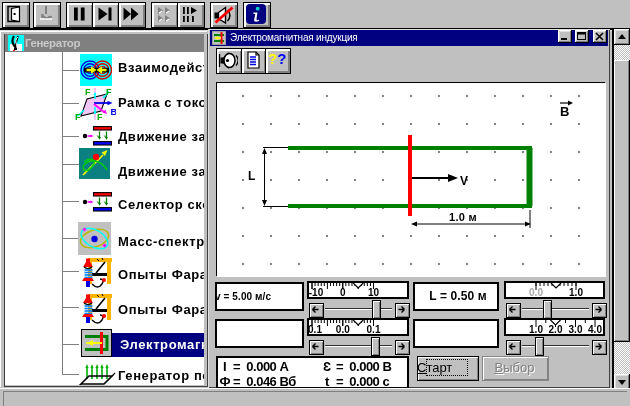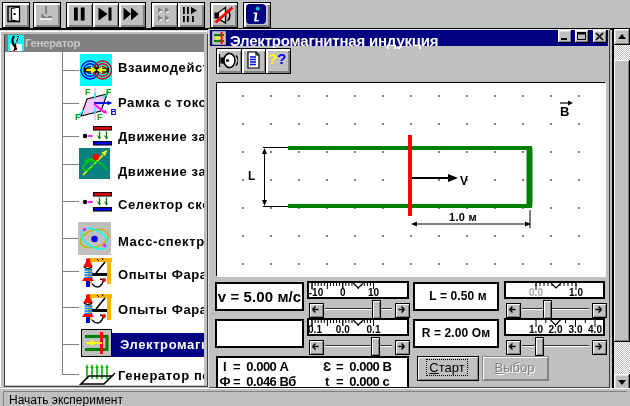--- a/index.html
+++ b/index.html
@@ -279,21 +279,21 @@
 <svg class="abs" style="left:212px;top:31px;" width="14" height="14" viewBox="0 0 14 14">
       <rect width="14" height="14" fill="#c0c0c0" stroke="#808080" stroke-width="1"></rect>
       <g stroke="#008000" stroke-width="2">
         <path d="M2 4 h10"></path>
         <path d="M2 10 h10"></path>
       </g>
       <rect x="8.5" y="1" width="2" height="12" fill="#f00"></rect>
       <path d="M9 7 H4" stroke="#ff0" stroke-width="1.6"></path>
       <path d="M5.5 5 l-3 2 l3 2 Z" fill="#ff0"></path>
     </svg>
-<div class="abs txt" style="left:230px;top:31.5px;font-size:15px;font-weight:bold;color:#fff;letter-spacing:-0.2px;">Электромагнитная индукция</div>
+<div class="abs txt" style="left:230px;top:31.5px;font-size:10px;font-weight:normal;color:#fff;letter-spacing:-0.2px;">Электромагнитная индукция</div>
 <div class="abs b95" style="left:558px;top:30px;width:14px;height:13px;"></div>
 <div class="abs b95" style="left:574.5px;top:30px;width:14px;height:13px;"></div>
 <div class="abs b95" style="left:592.5px;top:30px;width:14px;height:13px;"></div>
 <svg class="abs" style="left:558px;top:30px;" width="14" height="13" viewBox="0 0 14 13">
       <rect x="3" y="8" width="6" height="2" fill="#000"></rect>
     </svg>
 <svg class="abs" style="left:574.5px;top:30px;" width="14" height="13" viewBox="0 0 14 13">
       <rect x="2.5" y="2.5" width="8" height="7" fill="none" stroke="#000" stroke-width="1"></rect>
       <rect x="2.5" y="2.5" width="8" height="2" fill="#000"></rect>
     </svg>
@@ -432,26 +432,25 @@
       <path d="M313 127 V145" stroke="#000" stroke-width="1"></path>
       <path d="M196 141 H311" stroke="#000" stroke-width="1"></path>
       <path d="M194 141 l6 -2.5 v5 Z" fill="#000"></path>
       <path d="M314 141 l-6 -2.5 v5 Z" fill="#000"></path>
       <text x="232" y="137.5" font-size="11" font-weight="bold" letter-spacing="0.3">1.0 м</text>
       <text x="343" y="33" font-size="13" font-weight="bold">B</text>
       <path d="M343 20 h9" stroke="#000" stroke-width="1.2"></path>
       <path d="M351 17.5 l5 2.5 l-5 2.5 Z" fill="#000"></path>
     </svg>
 <div class="abs panel" style="left:215px;top:282px;width:85px;height:25px;"></div>
-    <div class="abs txt" style="left:215px;top:282px;width:89px;height:41px;line-height:29px;text-align:center;font-size:15px;font-weight:bold;letter-spacing:0.1px;">v = 5.00 м/с</div>
+    <div class="abs txt" style="left:215px;top:282px;width:89px;height:41px;line-height:29px;font-size:10px;font-weight:bold;letter-spacing:0.1px;">v = 5.00 м/с</div>
 <div class="abs panel" style="left:413px;top:282px;width:82px;height:25px;"></div>
     <div class="abs txt" style="left:413px;top:282px;width:90px;height:29px;line-height:29px;text-align:center;font-size:12px;font-weight:bold;letter-spacing:0.1px;">L = 0.50 м</div>
 <div class="abs panel" style="left:215px;top:319px;width:85px;height:25px;"></div>
 <div class="abs panel" style="left:413px;top:319px;width:82px;height:25px;"></div>
-    <div class="abs txt" style="left:413px;top:319px;width:86px;height:29px;line-height:29px;text-align:center;font-size:12px;font-weight:bold;letter-spacing:0.1px;">R = 2.00 Ом</div>
 <div class="abs panel" style="left:307px;top:281px;width:98px;height:14px;"></div>
     <svg class="abs" style="left:309px;top:283px;" width="98" height="14" viewBox="0 0 98 14">
       <path d="M3.0 0 V6" stroke="#000" stroke-width="1"></path>
       <path d="M6.075 0 V3" stroke="#000" stroke-width="1"></path>
       <path d="M9.15 0 V3" stroke="#000" stroke-width="1"></path>
       <path d="M12.225000000000001 0 V3" stroke="#000" stroke-width="1"></path>
       <path d="M15.3 0 V3" stroke="#000" stroke-width="1"></path>
       <path d="M18.375 0 V6" stroke="#000" stroke-width="1"></path>
       <path d="M21.450000000000003 0 V3" stroke="#000" stroke-width="1"></path>
       <path d="M24.525000000000002 0 V3" stroke="#000" stroke-width="1"></path>
@@ -589,29 +588,28 @@
 <div class="abs txt" style="left:223px;top:359px;font-size:13px;font-weight:bold;letter-spacing:-0.5px;">I</div>
 <div class="abs txt" style="left:233px;top:359px;font-size:13px;font-weight:bold;letter-spacing:-0.5px;">=  0.000 А</div>
 <div class="abs txt" style="left:219.5px;top:374px;font-size:13px;font-weight:bold;letter-spacing:-0.5px;">Ф</div>
 <div class="abs txt" style="left:233px;top:374px;font-size:13px;font-weight:bold;letter-spacing:-0.5px;">=  0.046 Вб</div>
 <div class="abs txt" style="left:323px;top:359px;font-size:13px;font-weight:bold;letter-spacing:-0.5px;">Ɛ</div>
 <div class="abs txt" style="left:336px;top:359px;font-size:13px;font-weight:bold;letter-spacing:-0.5px;">=  0.000 В</div>
 <div class="abs txt" style="left:325px;top:374px;font-size:13px;font-weight:bold;letter-spacing:-0.5px;">t</div>
 <div class="abs txt" style="left:336px;top:374px;font-size:13px;font-weight:bold;letter-spacing:-0.5px;">=  0.000 с</div>
 <div class="abs" style="left:417px;top:356px;width:60px;height:23px;background:#c0c0c0;border:1px solid #000;box-shadow:inset 1px 1px 0 #fff,inset -1px -1px 0 #808080;"></div>
 <div class="abs" style="left:426px;top:359px;width:40px;height:15px;border:1px dotted #000;"></div>
-<div class="abs txt" style="left:417px;top:360px;width:60px;text-align:center;font-size:13px;"><span style="text-decoration:underline;">С</span>тарт</div>
+<div class="abs txt" style="left:417px;top:360px;width:60px;font-size:13px;"><span style="text-decoration:underline;">С</span>тарт</div>
 <div class="abs" style="left:482px;top:356px;width:65px;height:23px;background:#c0c0c0;border:1px solid #868686;box-shadow:inset 1px 1px 0 #fff,inset -1px -1px 0 #808080;"></div>
 <div class="abs txt" style="left:482px;top:360px;width:65px;text-align:center;font-size:13px;color:#808080;text-shadow:1px 1px 0 #fff;"><span style="text-decoration:underline;">В</span>ыбор</div>
 <div class="abs" style="left:612px;top:29px;width:2px;height:359px;background:#000;"></div>
 <div class="abs" style="left:614px;top:29px;width:16px;height:361px;background-image:conic-gradient(#fff 25%,#c0c0c0 0 50%,#fff 0 75%,#c0c0c0 0);background-size:2px 2px;"></div>
 <div class="abs b95" style="left:614px;top:29px;width:16px;height:16px;"></div>
 <svg class="abs" style="left:614px;top:29px;" width="16" height="16" viewBox="0 0 16 16">
       <path d="M8 5 L12 10 H4 Z" fill="#000"></path>
     </svg>
 <div class="abs" style="left:614px;top:60px;width:16px;height:282px;background:#c0c0c0;box-shadow:inset -1px -1px 0 #000,inset 1px 1px 0 #fff,inset -2px -2px 0 #808080;"></div>
 <div class="abs b95" style="left:614px;top:374px;width:16px;height:16px;"></div>
 <svg class="abs" style="left:614px;top:374px;" width="16" height="16" viewBox="0 0 16 16">
       <path d="M8 11 L12 6 H4 Z" fill="#000"></path>
     </svg>
 <div class="abs" style="left:0;top:388px;width:630px;height:18px;background:#c0c0c0;box-shadow:inset 0 1px 0 #fff;"></div>
 <div class="abs" style="left:3px;top:391px;width:624px;height:15px;box-shadow:inset 1px 1px 0 #808080;"></div>
-<div class="abs txt" style="left:9px;top:393px;font-size:12px;">Начать эксперимент</div>
 </div>
 </body></html>

